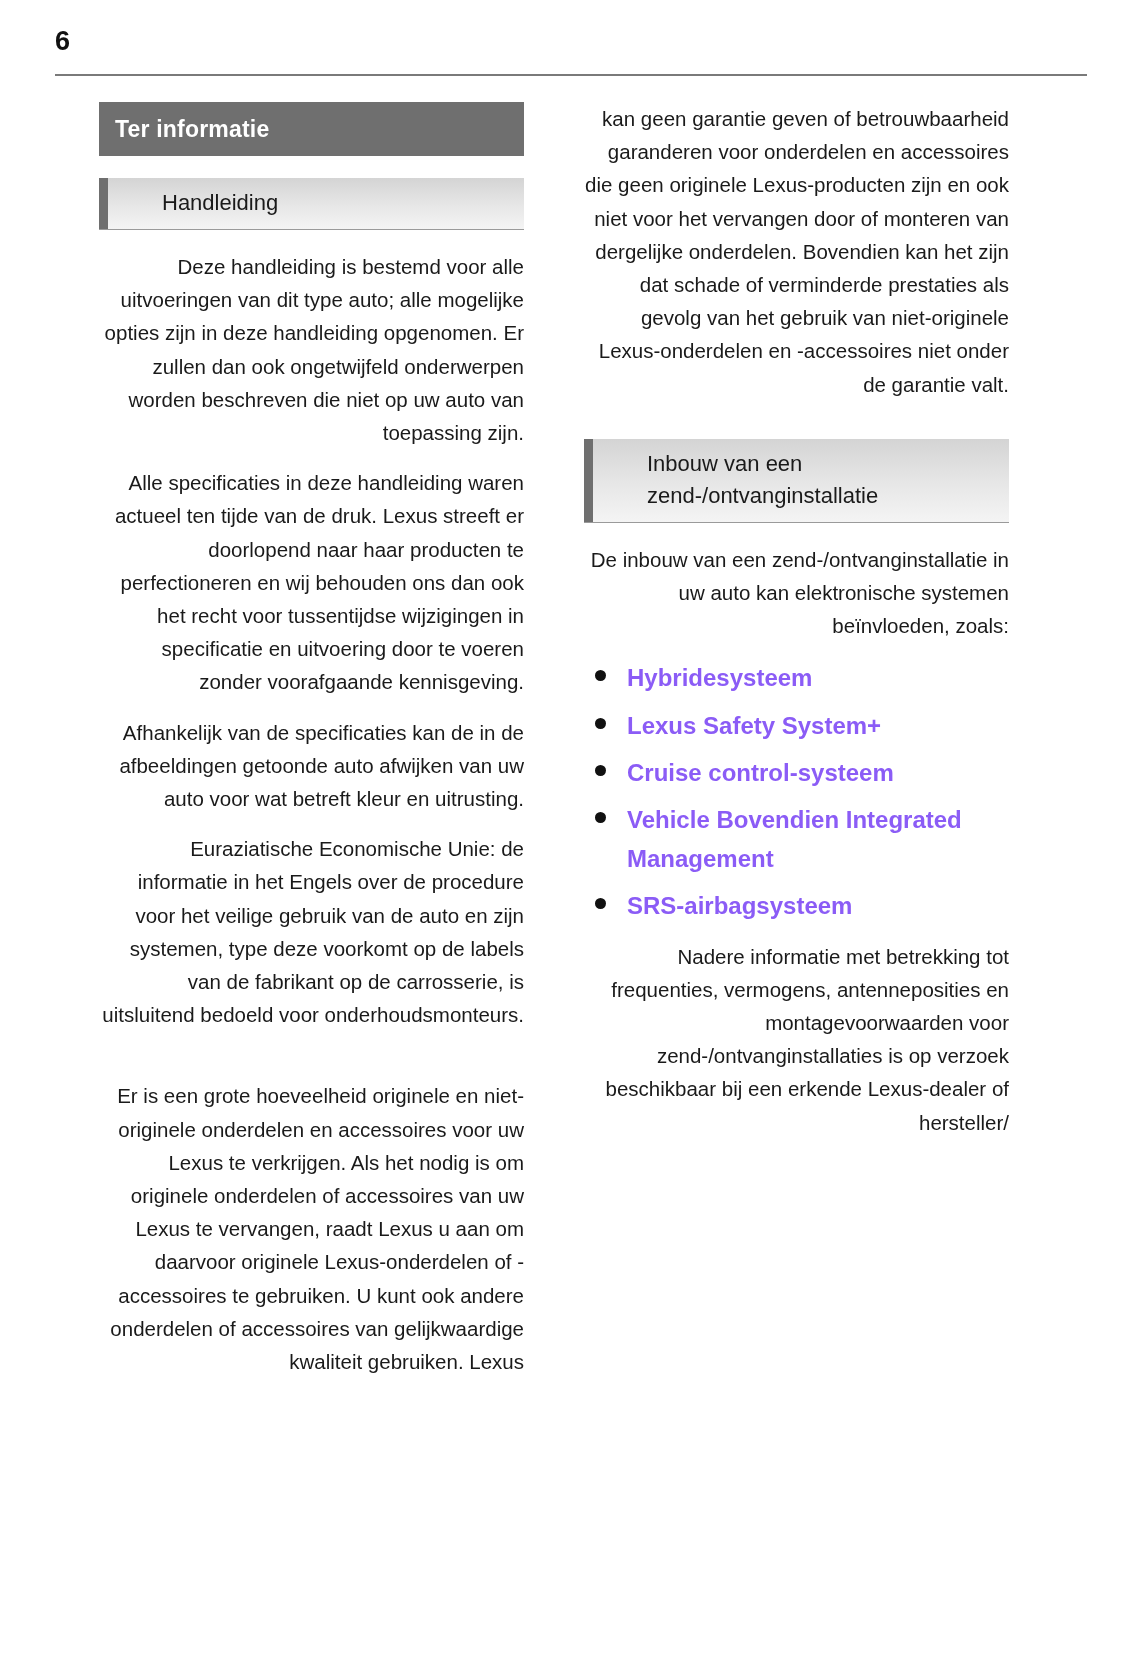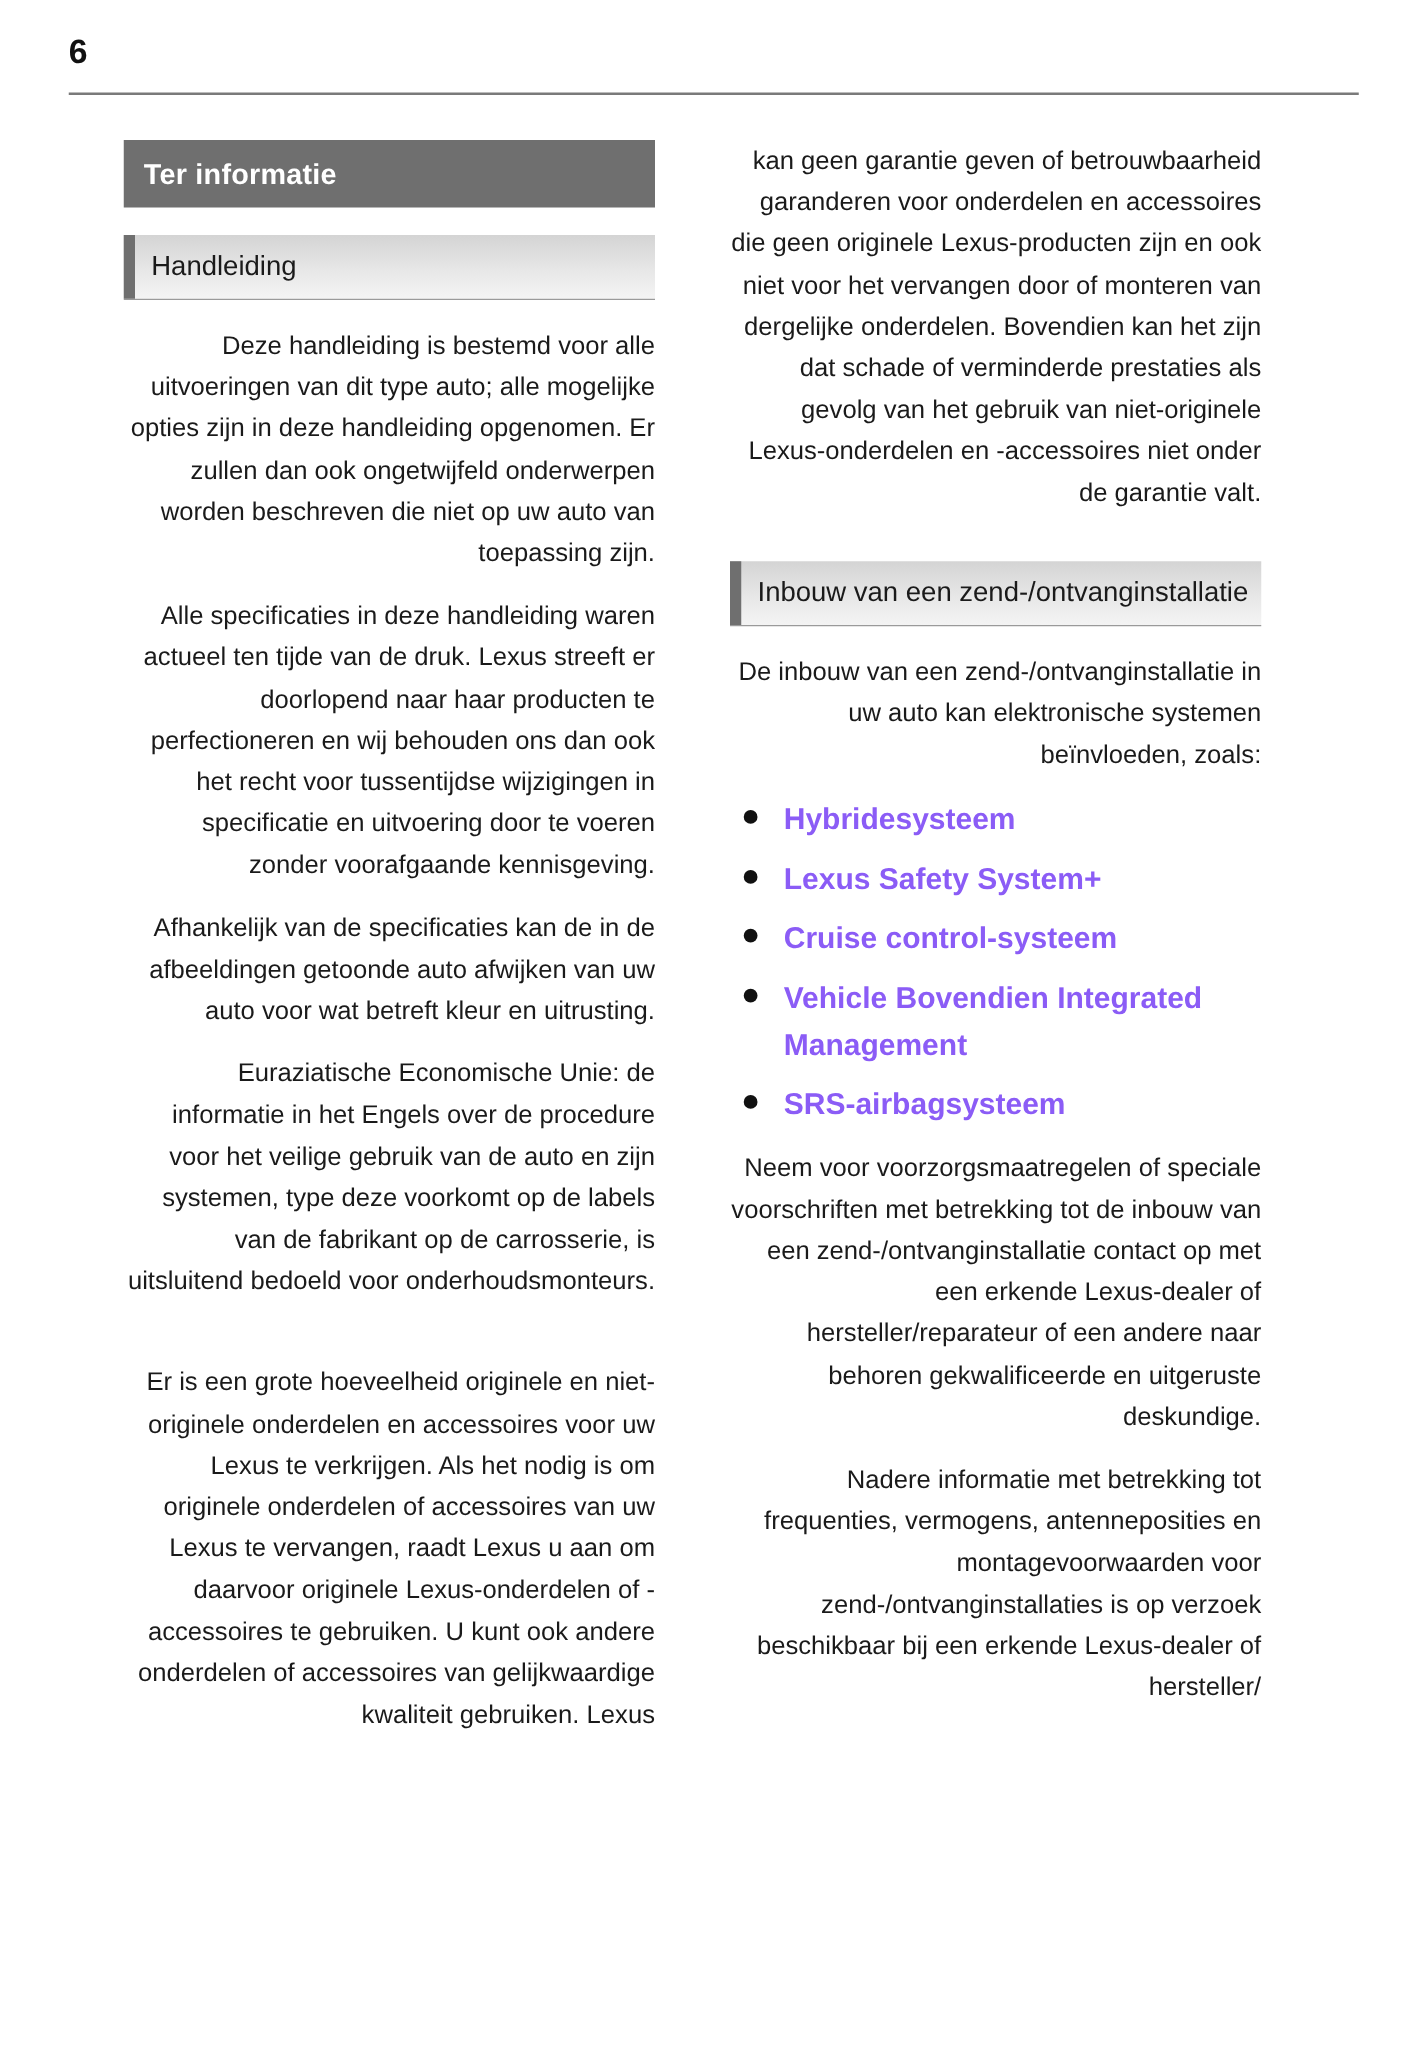--- a/index.html
+++ b/index.html
@@ -44,21 +44,21 @@
     left: 55px;
     top: 74px;
     width: 1032px;
     height: 2px;
     background: #7a7a7a;
   }
 
   
   .columns {
     position: absolute;
-    top: 112px;
+    top: 102px;
     left: 99px;
     width: 930px;
     display: flex;
     gap: 60px;
   }
   .col {
     width: 425px;
   }
 
   
@@ -86,20 +86,21 @@
     left: 0;
     top: 0;
     bottom: 0;
     width: 9px;
     background: #6f6f6f;
   }
   .section-head .title {
     font-size: 22px;
     color: #1a1a1a;
     line-height: 1.45;
+    margin-left: 41px;
   }
 
   
   p.para {
     font-size: 20.5px;
     line-height: 1.62;
     margin: 0 0 17px 0;
     color: #1a1a1a;
     text-align: right;
   }
@@ -191,20 +192,19 @@
         <p class="para">De inbouw van een zend-/ontvanginstallatie in uw auto kan elektronische systemen beïnvloeden, zoals:</p>
 
         <ul class="bullets">
           <li>Hybridesysteem</li>
           <li>Lexus Safety System+</li>
           <li>Cruise control-systeem</li>
           <li>Vehicle Bovendien Integrated Management</li>
           <li>SRS-airbagsysteem</li>
         </ul>
 
-        <p class="para">Neem voor voorzorgsmaatregelen of speciale voorschriften met betrekking tot de inbouw van een zend-/ontvanginstallatie contact op met een erkende Lexus-dealer of hersteller/reparateur of een andere naar behoren gekwalificeerde en uitgeruste deskundige.</p>
         <p class="para">Nadere informatie met betrekking tot frequenties, vermogens, antenneposities en montagevoorwaarden voor zend-/ontvanginstallaties is op verzoek beschikbaar bij een erkende Lexus-dealer of hersteller/</p>
       </div>
 
     </div>
 
   </div>
 </div>
 
 </body></html>

